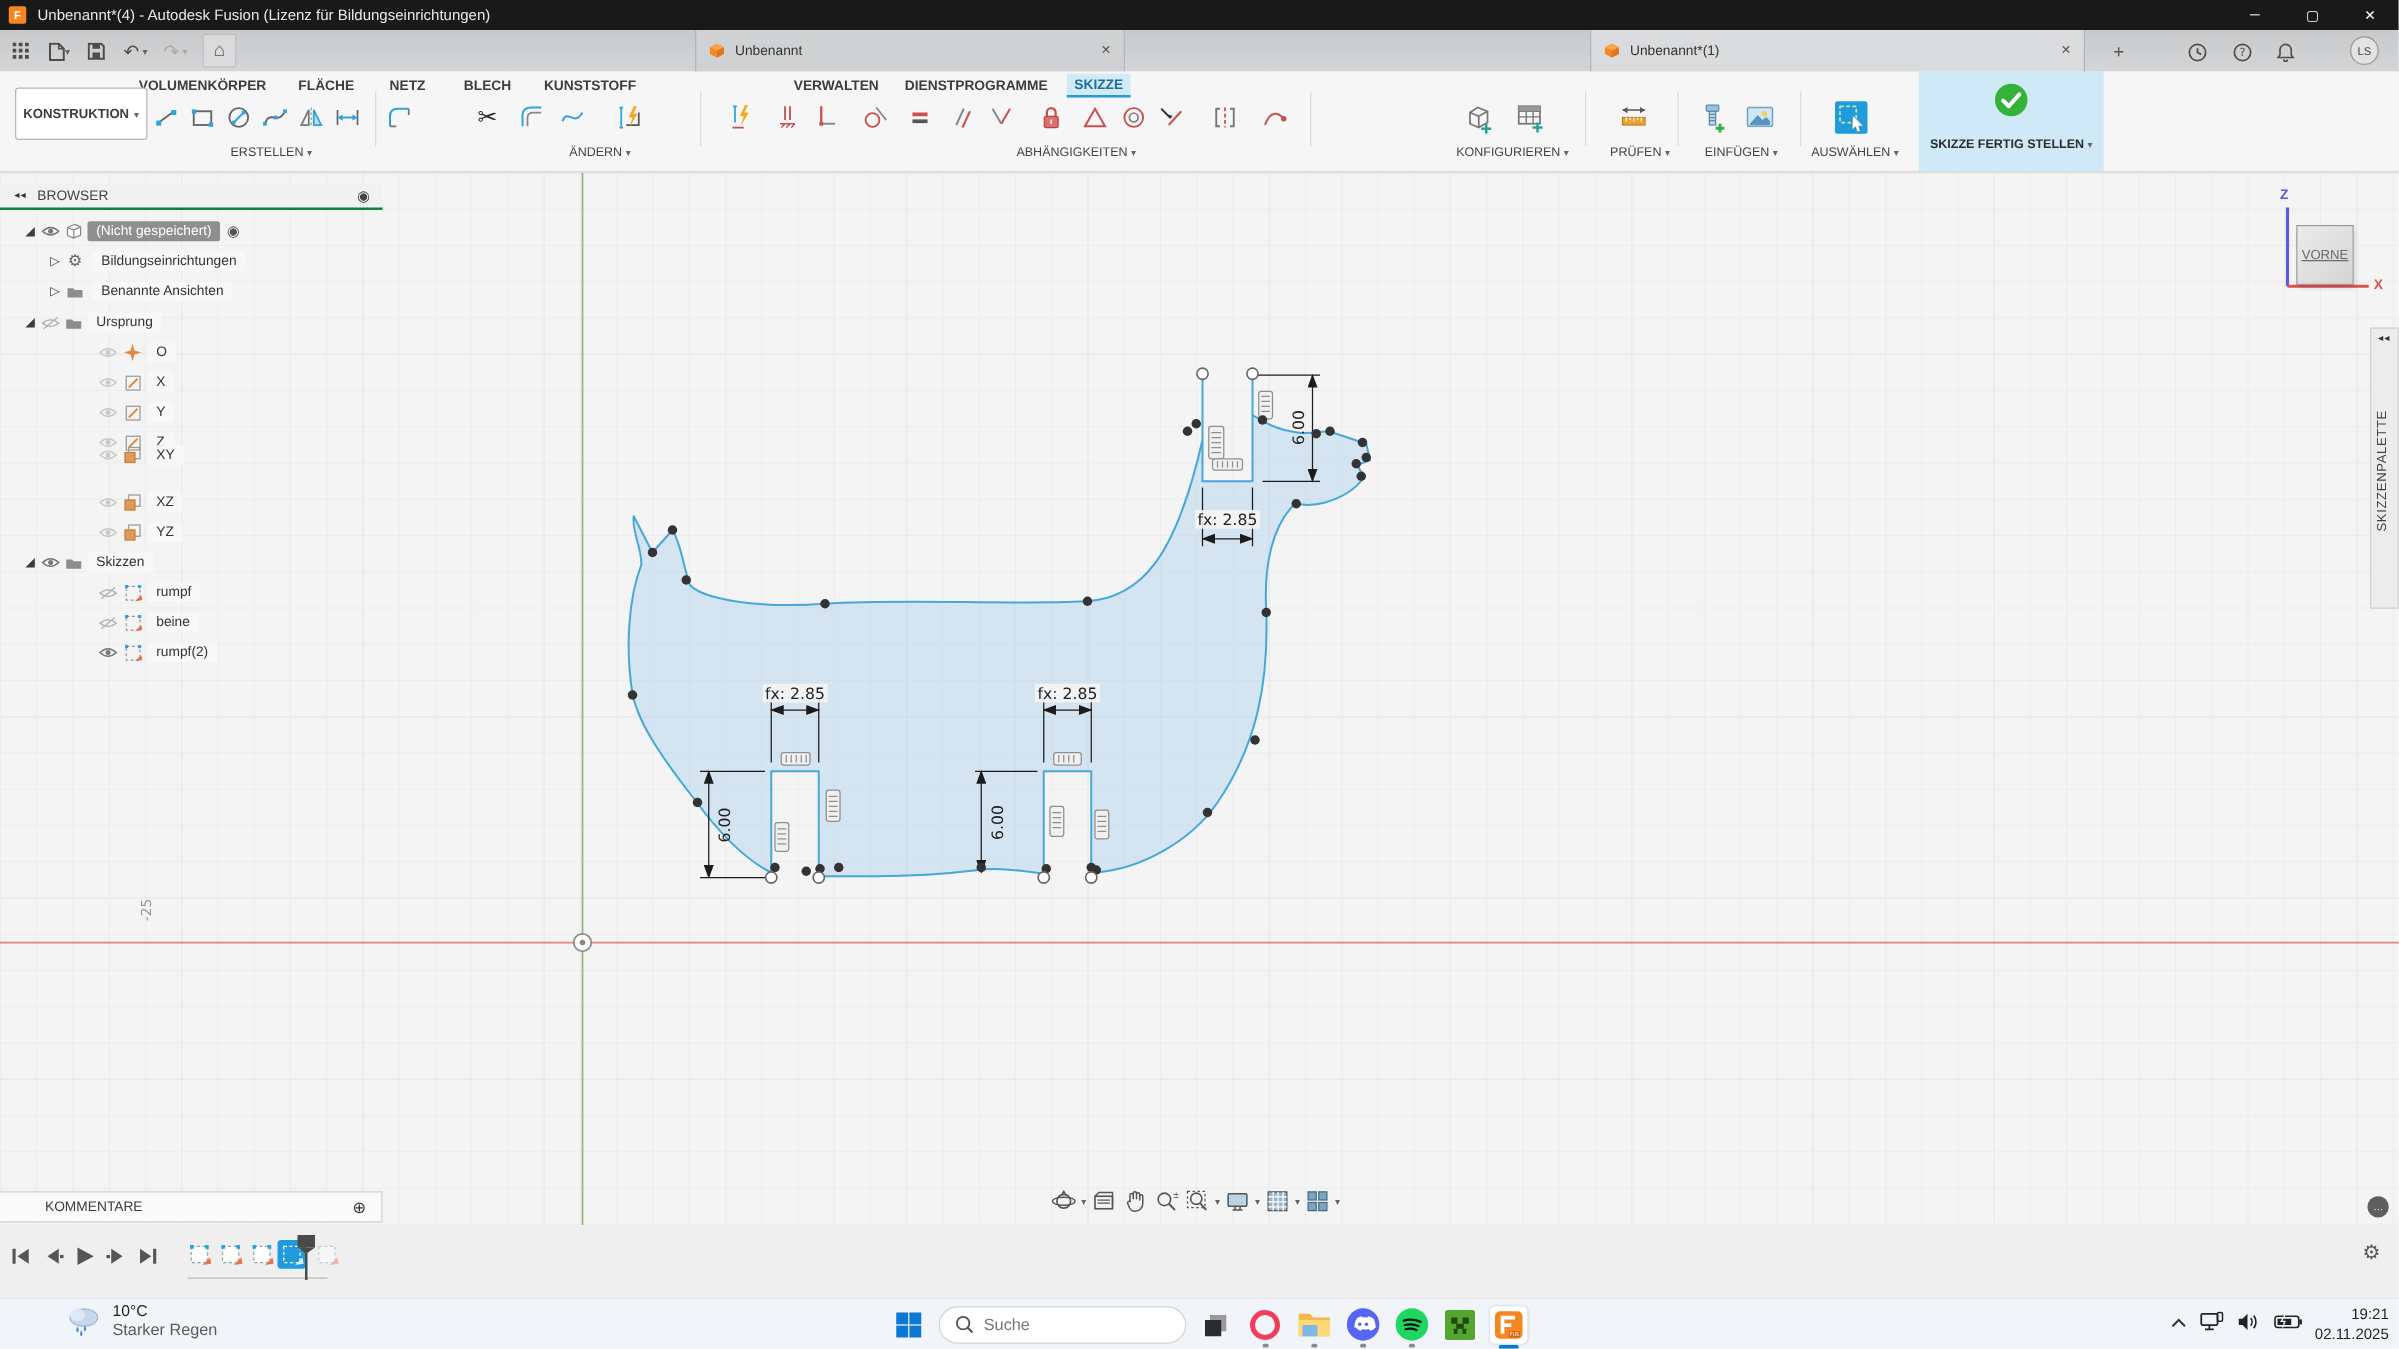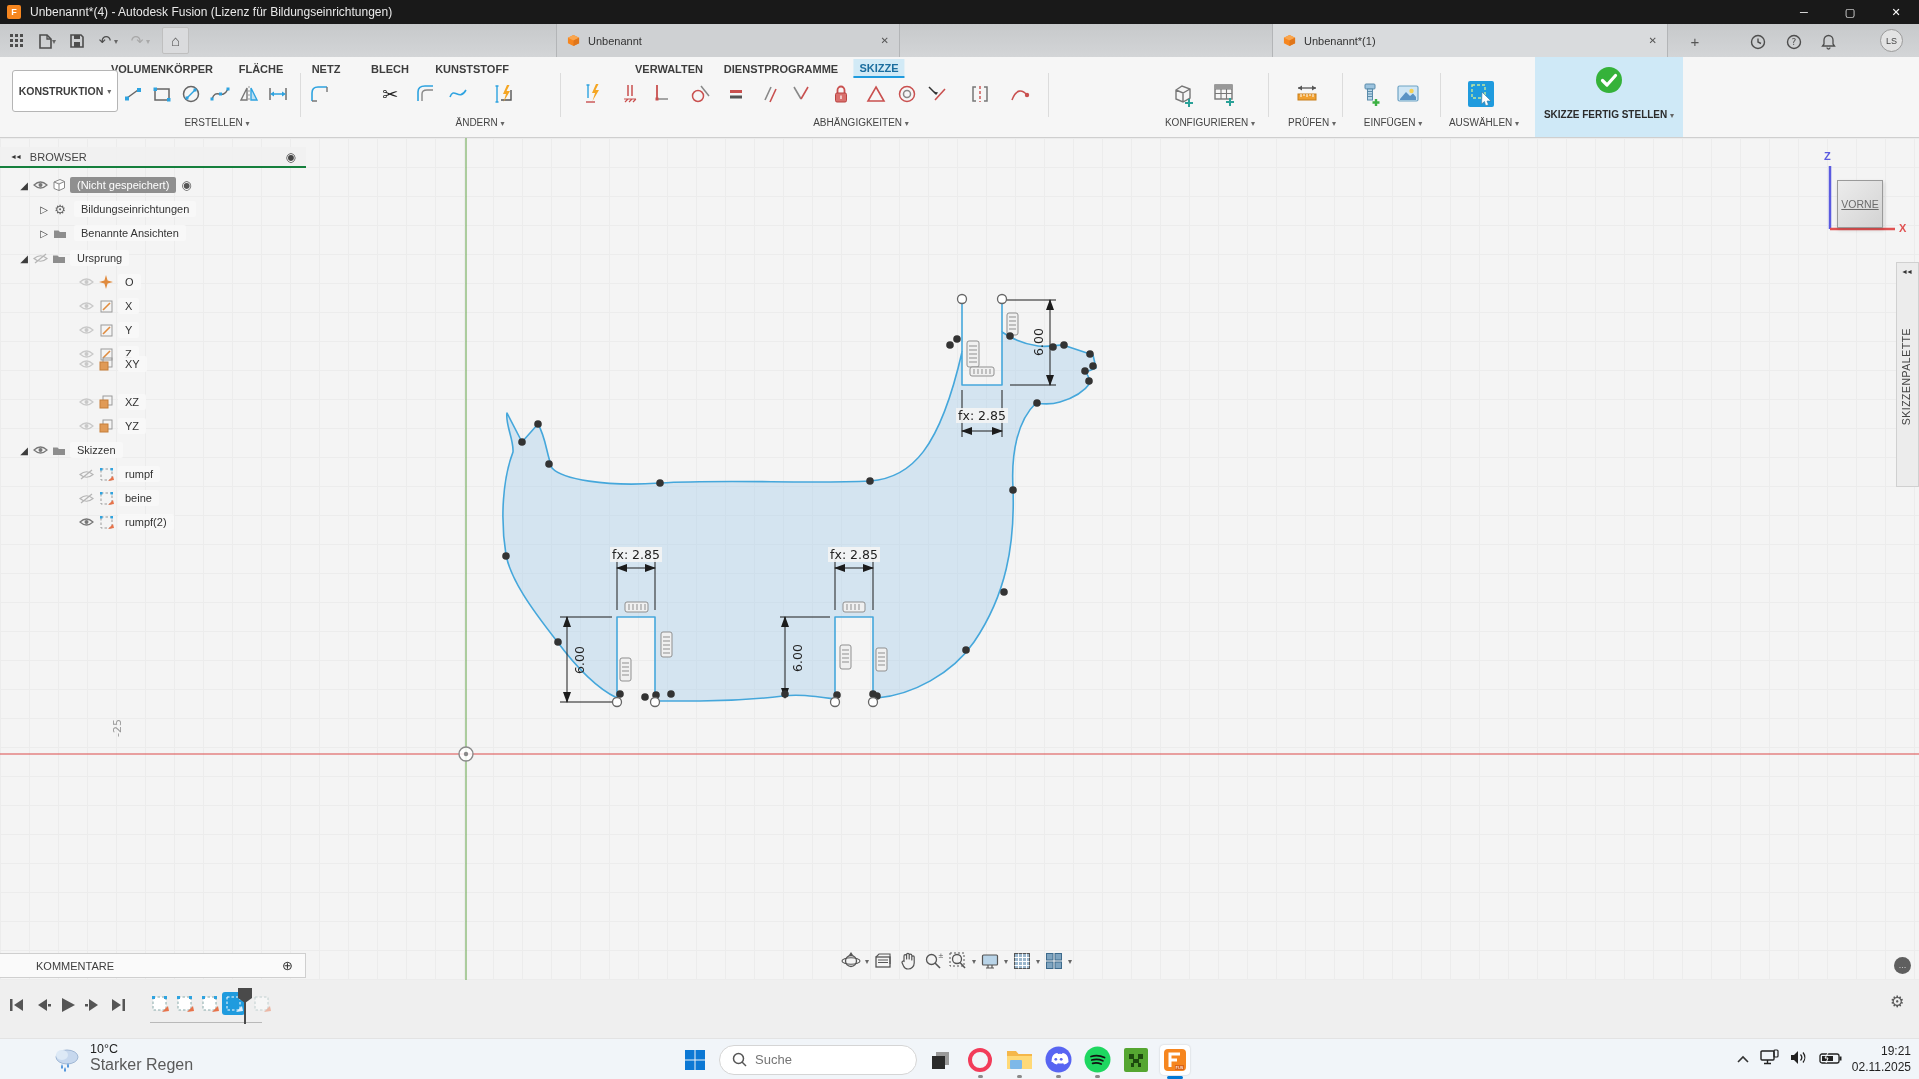--- a/index.html
+++ b/index.html
@@ -90,22 +90,22 @@
   
   .navbar { position:absolute; left:840px; top:948px; height:26px; display:flex; align-items:center; gap:3px; z-index:12; }
   .nav-ic { width:22px; height:22px; display:flex; align-items:center; justify-content:center; }
 
   .fb-bubble { position:absolute; left:1894px; top:957px; width:17px; height:17px; border-radius:50%; background:#5f5f5f; z-index:12; display:flex; align-items:center; justify-content:center; color:#fff; font-size:8px; }
 
   
   .taskbar { position:absolute; left:0; top:1038px; width:1919px; height:41px; background:#f1f5f9; border-top:1px solid #e3e3e3; z-index:50; }
   .weather { position:absolute; left:52px; top:3px; display:flex; align-items:flex-end; gap:8px; }
   .weather .t1 { font-size:12.5px; color:#1f1f1f; }
-  .weather .t2 { font-size:16px; color:#5a5a5a; }
-  .tb-center { position:absolute; left:680px; top:0; height:41px; display:flex; align-items:center; gap:9px; }
+  .weather .t2 { font-size:13px; color:#5a5a5a; }
+  .tb-center { position:absolute; left:712px; top:0; height:41px; display:flex; align-items:center; gap:9px; }
   .tb-btn { width:30px; height:30px; display:flex; align-items:center; justify-content:center; position:relative; border-radius:4px; }
   .run-dot:after { content:""; position:absolute; left:50%; bottom:-3px; width:5px; height:3px; margin-left:-2px; border-radius:2px; background:#8a8a8a; }
   .search-pill { width:198px; height:30px; background:#fff; border:1px solid #d5d5d5; border-radius:16px; display:flex; align-items:center; padding-left:12px; gap:8px; }
   .search-pill input { border:none; outline:none; font-size:13px; color:#444; width:130px; background:transparent; font-family:"Liberation Sans",sans-serif; }
   .fusion-active { background:#fff; box-shadow:0 0 2px rgba(0,0,0,.2); }
   .fusion-active:after { content:""; position:absolute; left:50%; bottom:-4px; width:16px; height:3px; margin-left:-8px; border-radius:2px; background:#0078d4; }
   .tray { position:absolute; right:8px; top:0; height:41px; display:flex; align-items:center; gap:10px; }
   .tray-clock { text-align:right; font-size:12px; color:#1f1f1f; line-height:1.3; }
 </style>
 </head>

